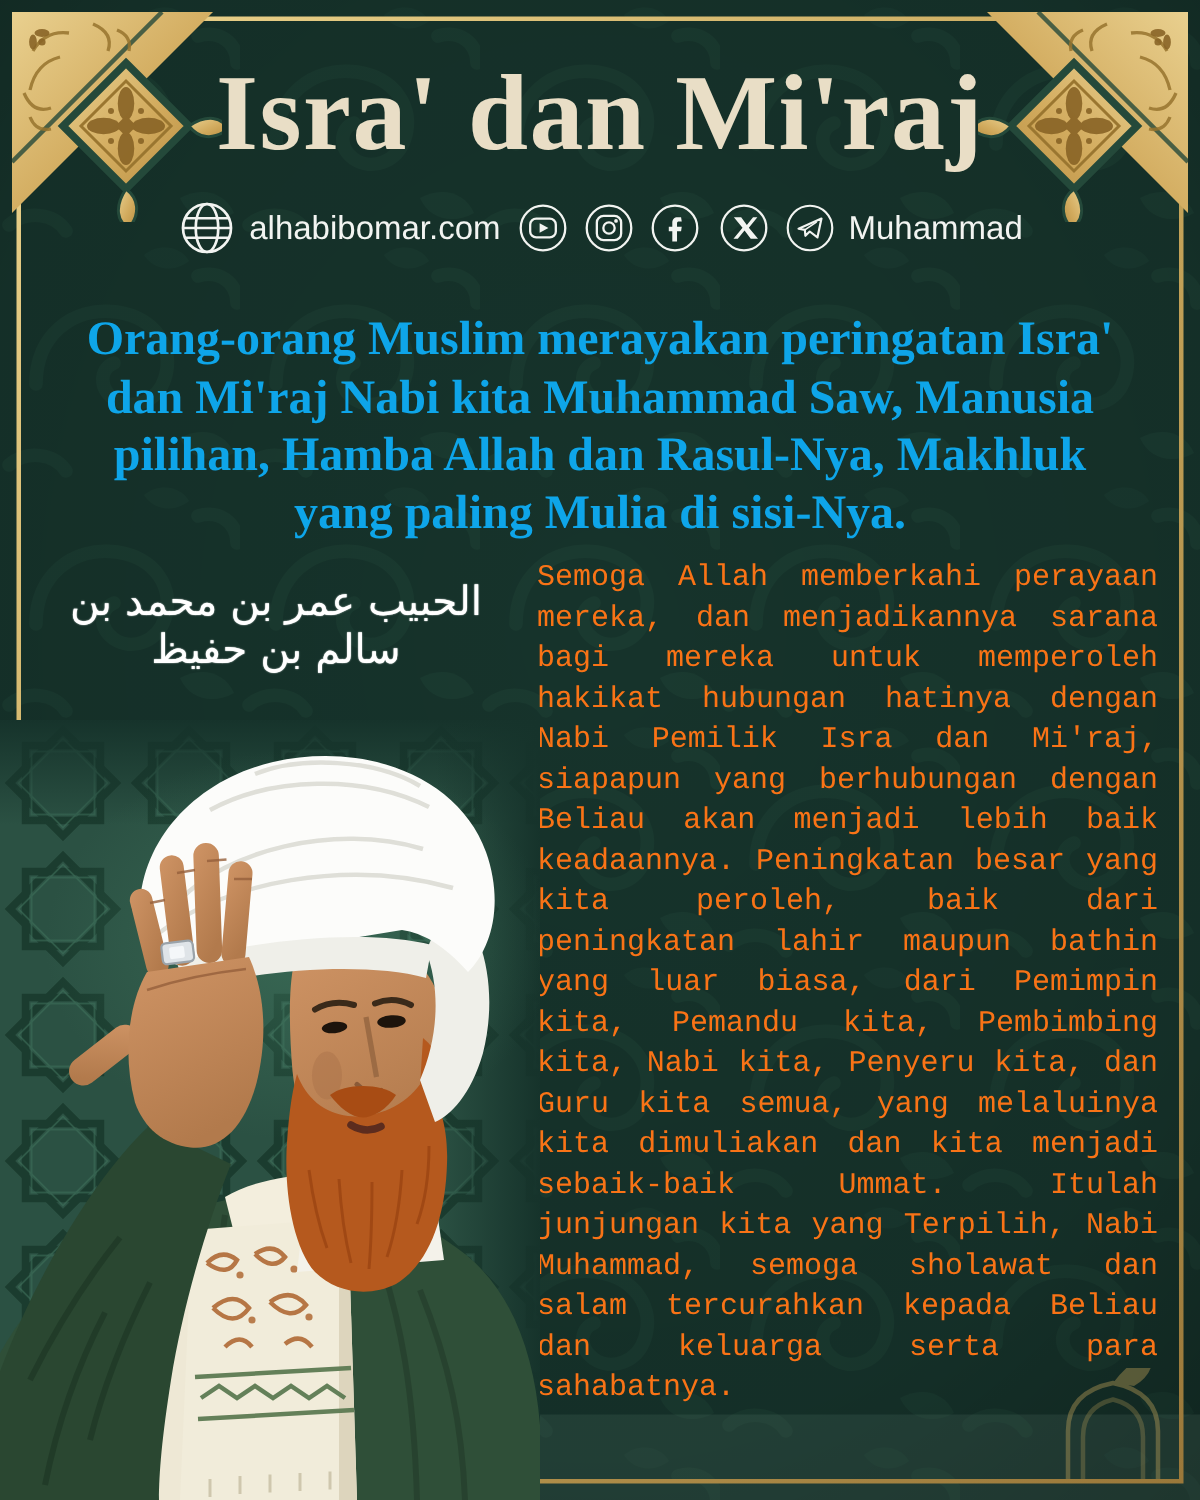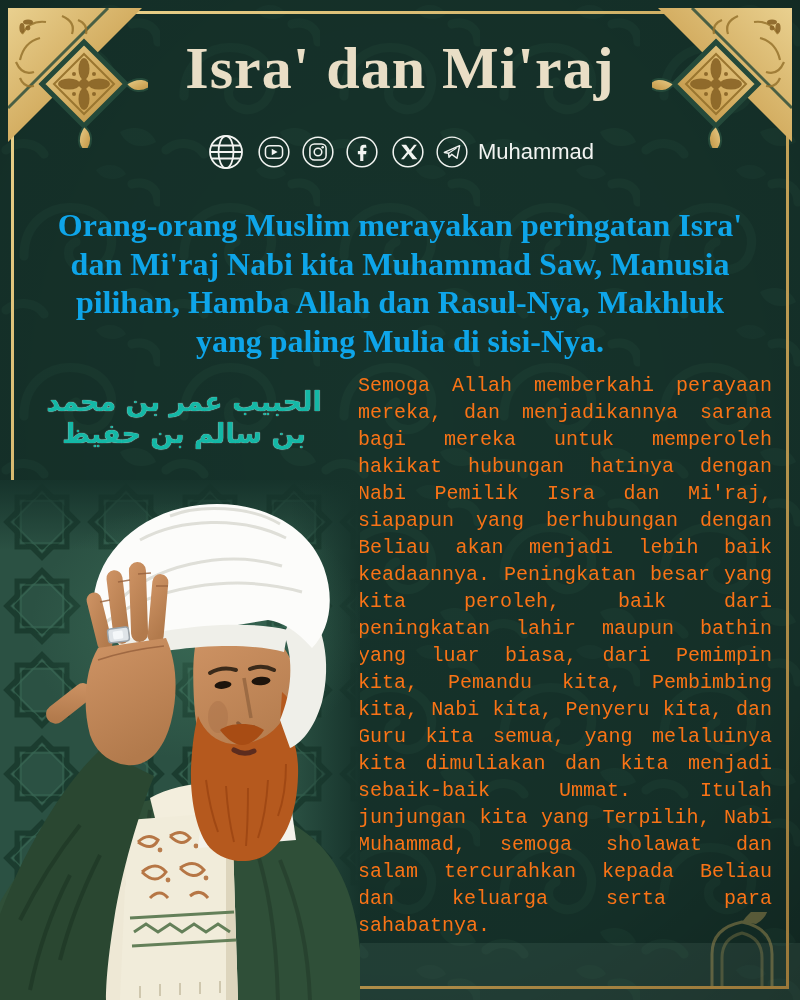--- a/index.html
+++ b/index.html
@@ -14,34 +14,34 @@
   #gold-frame{inset:11px;border:3px solid #c9a85c;
       border-image:linear-gradient(135deg,#ecd48e,#c9a85c 45%,#9a783a) 1;z-index:3;pointer-events:none;}
   
   .corner{top:8px;width:140px;height:140px;z-index:6;}
   #corner-left{left:8px;}
   #corner-right{right:8px;transform:scaleX(-1);}
   
   #br-ornament{right:16px;bottom:14px;width:84px;height:74px;opacity:.38;z-index:2;}
   
   #title{top:34px;left:0;right:0;text-align:center;z-index:5;
-         font-family:"Liberation Serif",serif;font-size:60px;font-weight:600;
+         font-family:"Liberation Serif",serif;font-size:72px;font-weight:600;
          color:#e9dec6;letter-spacing:1px;}
   #social-bar{top:132px;left:0;right:0;display:flex;justify-content:center;align-items:center;
          gap:10px;z-index:5;color:#f2f4f1;font-size:22px;}
   #social-bar .grp{display:flex;align-items:center;gap:8px;}
   #social-bar .lbl{white-space:nowrap;}
   #social-bar svg{display:block;}
   #headline{top:206px;left:38px;right:38px;text-align:center;z-index:5;
          font-family:"Liberation Serif",serif;font-weight:bold;font-size:32px;line-height:1.21;
          color:#0ea5e9;white-space:pre-line;}
   #calligraphy{left:26px;top:366px;width:316px;height:104px;display:flex;align-items:center;
          justify-content:center;z-index:5;direction:rtl;text-align:center;
-         font-family:"DejaVu Sans",sans-serif;font-weight:bold;font-size:27px;line-height:1.2;
-         color:#14b8a6;text-shadow:0 0 1px #fff;}
+         font-family:"DejaVu Sans",sans-serif;font-weight:normal;font-size:27px;line-height:1.2;
+         color:#ffffff;text-shadow:0 0 1px #fff;}
   #body-text{left:358px;top:372px;width:414px;z-index:5;
          font-family:Liberation Mono, monospace;font-size:20px;line-height:27px;
          color:#f97316;text-align:justify;text-align-last:left;}
   
   #photo{left:0;bottom:0;width:360px;height:520px;z-index:5;}
 </style>
 </head>
 <body>
 
 <div id="poster">
@@ -160,20 +160,21 @@
 
   <div id="title" class="layer">Isra' dan Mi'raj</div>
 
   <div id="social-bar" class="layer">
     <div class="grp">
       <svg width="40" height="40" viewBox="0 0 40 40" fill="none" stroke="#f2f4f1" stroke-width="1.8">
         <circle cx="20" cy="20" r="16"></circle>
         <ellipse cx="20" cy="20" rx="7.5" ry="16"></ellipse>
         <path d="M5.5,13.5 H34.5 M4,20 H36 M5.5,26.5 H34.5"></path>
       </svg>
+      <span class="lbl">alhabibomar.com</span>
     </div>
     <div class="grp">
       <svg width="36" height="36" viewBox="0 0 40 40" fill="none" stroke="#f2f4f1" stroke-width="1.7">
         <circle cx="20" cy="20" r="16.5"></circle>
         <rect x="10.5" y="13" width="19" height="14" rx="4.5"></rect>
         <polygon points="17.5,16.5 24,20 17.5,23.5" fill="#f2f4f1" stroke="none"></polygon>
       </svg>
       <svg width="36" height="36" viewBox="0 0 40 40" fill="none" stroke="#f2f4f1" stroke-width="1.7">
         <circle cx="20" cy="20" r="16.5"></circle>
         <rect x="11" y="11" width="18" height="18" rx="5"></rect>

